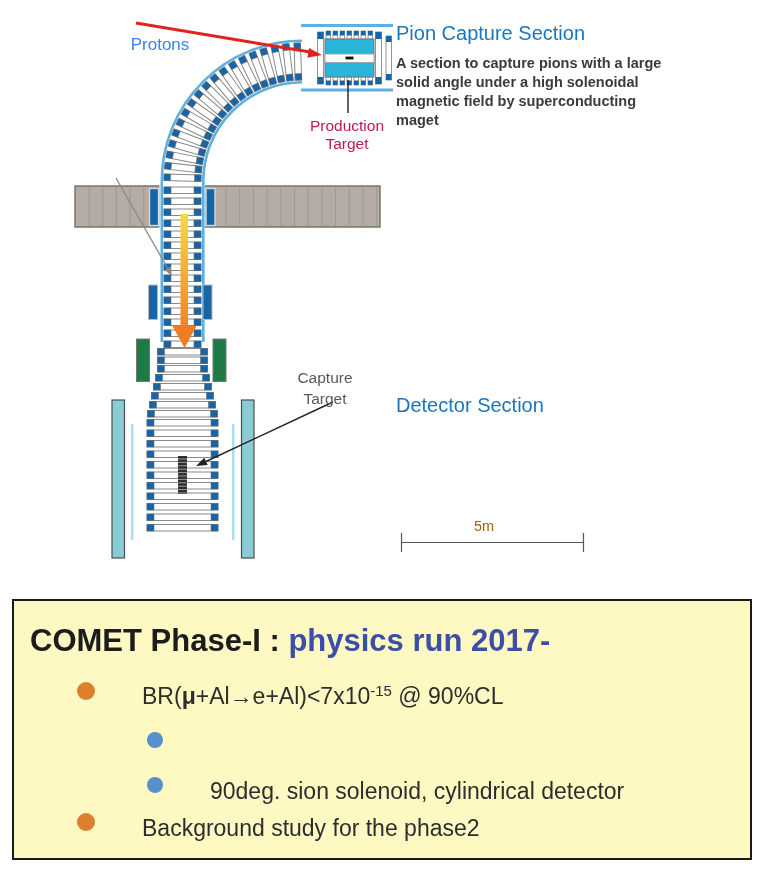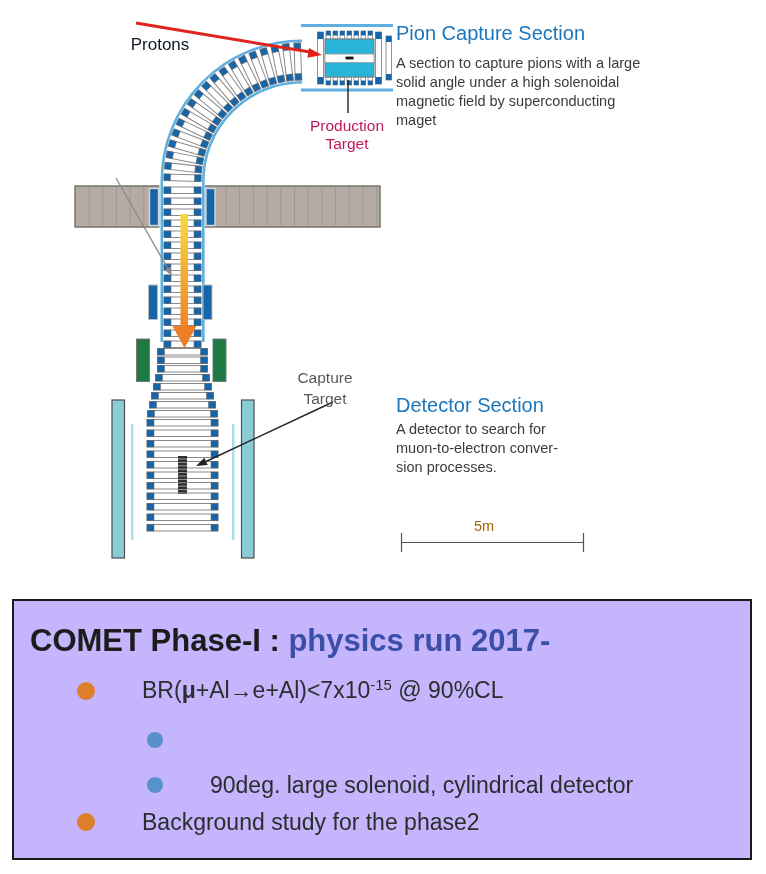--- a/index.html
+++ b/index.html
@@ -1,37 +1,37 @@
 <!DOCTYPE html>
 <html><head>
 <meta charset="utf-8">
 <style>
   html,body{margin:0;padding:0;background:#fff;}
   #page{position:relative;width:766px;height:874px;background:#fff;overflow:hidden;
         font-family:"Liberation Sans","DejaVu Sans",sans-serif;}
   #diagram{position:absolute;left:0;top:0;}
-  .dlabel{position:absolute;color:#0f172a;text-align:center;white-space:pre-line;}
+  .dlabel{position:absolute;color:#3b82f6;text-align:center;white-space:pre-line;}
   .lbl-protons{left:112px;top:35px;width:96px;font-size:17px;}
   .lbl-pions{left:40px;top:133px;width:94px;font-size:17px;line-height:25px;}
   .lbl-prod{left:297px;top:117px;width:100px;font-size:15.5px;line-height:18px;color:#be185d;}
   .lbl-stop{left:275px;top:367px;width:100px;font-size:15.5px;line-height:21px;color:#58595b;}
   .lbl-scale{left:454px;top:518px;width:60px;font-size:14.5px;color:#a16207;}
   .sec-title{position:absolute;left:396px;width:300px;color:#1b76bc;font-size:20px;
              line-height:23.5px;font-weight:500;white-space:pre-line;}
   .sec-body{position:absolute;left:396px;width:300px;color:#3b3b3b;font-size:14.5px;
-            line-height:19px;white-space:pre-line;}
+            line-height:19px;white-space:pre-line;font-weight:bold;}
   .panel{position:absolute;left:12px;top:599px;width:736px;height:257px;
-         background:#c4b5fd;border:2.5px solid #1a1a1a;}
+         background:#fef9c3;border:2.5px solid #1a1a1a;}
   .panel-title{position:absolute;left:16px;top:22px;font-size:31px;font-weight:700;line-height:36px;white-space:nowrap;}
   .pt-black{color:#1c1c1c;}
   .pt-blue{color:#3b4fa7;}
   .dot{position:absolute;border-radius:50%;}
   .dot-orange{width:18px;height:18px;background:#dd7f2d;}
   .dot-blue{width:16px;height:16px;background:#5890cc;}
-  .b-text{position:absolute;font-size:23px;color:#2d2d2d;white-space:nowrap;line-height:28px;}
+  .b-text{position:absolute;font-size:23px;color:#2d2d2d;white-space:nowrap;line-height:40px;}
   .mu{font-weight:700;}
   .sup{font-size:15px;position:relative;top:-8px;}
 </style>
 </head>
 <body>
 
 <div id="page">
 
   <svg id="diagram" width="766" height="580" viewBox="0 0 766 580">
     <defs>
@@ -401,32 +401,29 @@
   <div class="dlabel lbl-scale">5m</div>
 
   <div class="sec-title" style="top:22px">Pion Capture Section</div>
   <div class="sec-body" style="top:54px">A section to capture pions with a large
 solid angle under a high solenoidal
 magnetic field by superconducting
 maget</div>
 
 
   <div class="sec-title" style="top:394px">Detector Section</div>
-  <div class="sec-body" style="top:420px">A detector to search for
-muon-to-electron conver-
-sion processes.</div>
 
   <div class="panel">
     <div class="panel-title"><span class="pt-black">COMET Phase-I : </span><span class="pt-blue">physics run 2017-</span></div>
 
     <span class="dot dot-orange" style="left:63px;top:81px"></span>
     <div class="b-text" style="left:128px;top:75px"><span>BR(</span><span class="mu">μ</span><span>+Al→e+Al)&lt;7x10</span><span class="sup">-15</span><span> @ 90%CL</span></div>
 
     <span class="dot dot-blue" style="left:133px;top:131px"></span>
 
     <span class="dot dot-blue" style="left:133px;top:176px"></span>
-    <div class="b-text" style="left:196px;top:170px">90deg. large solenoid, cylindrical detector</div>
+    <div class="b-text" style="left:196px;top:170px">90deg. sion solenoid, cylindrical detector</div>
 
     <span class="dot dot-orange" style="left:63px;top:212px"></span>
     <div class="b-text" style="left:128px;top:207px">Background study for the phase2</div>
   </div>
 
 </div>
 
 </body></html>

